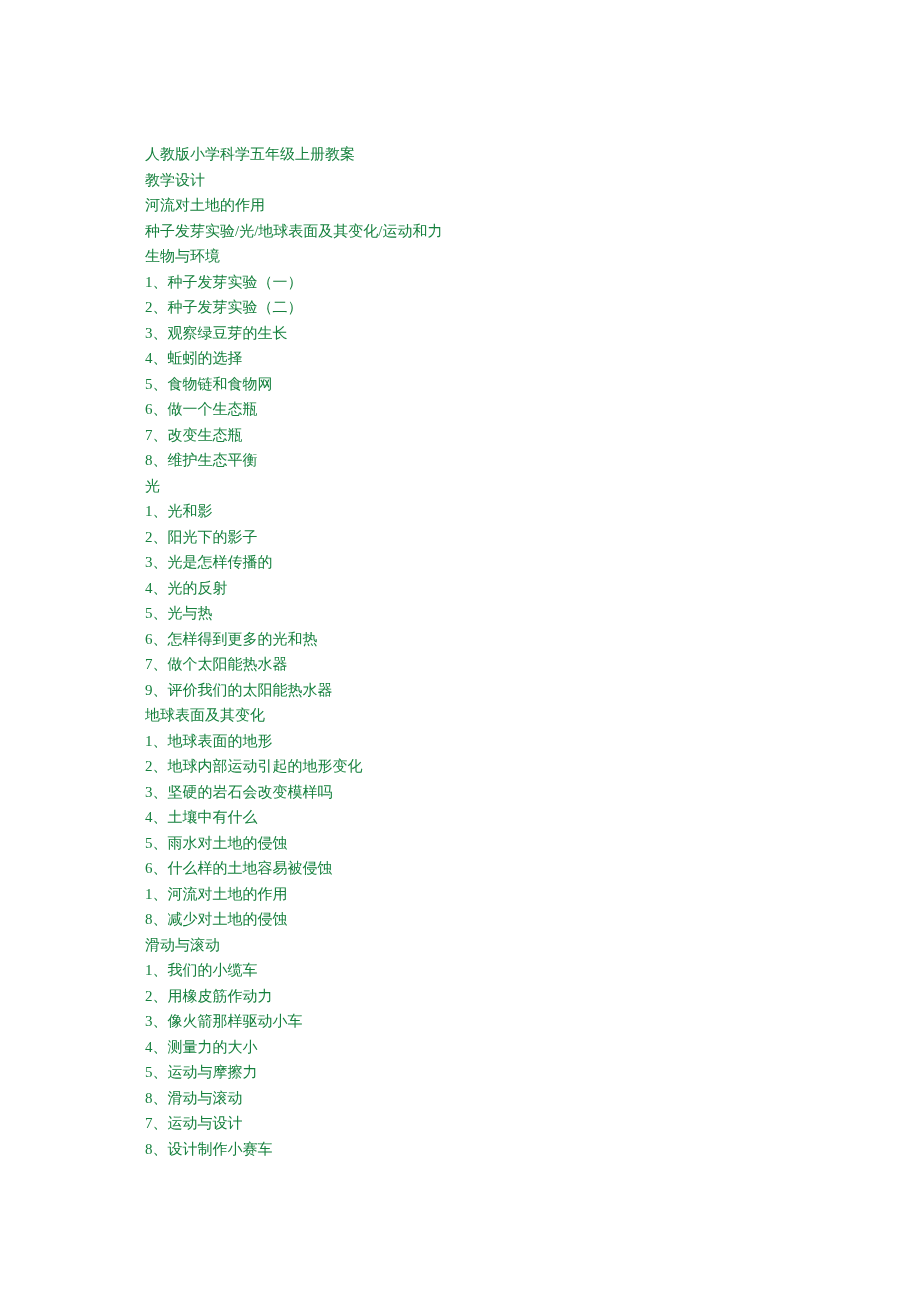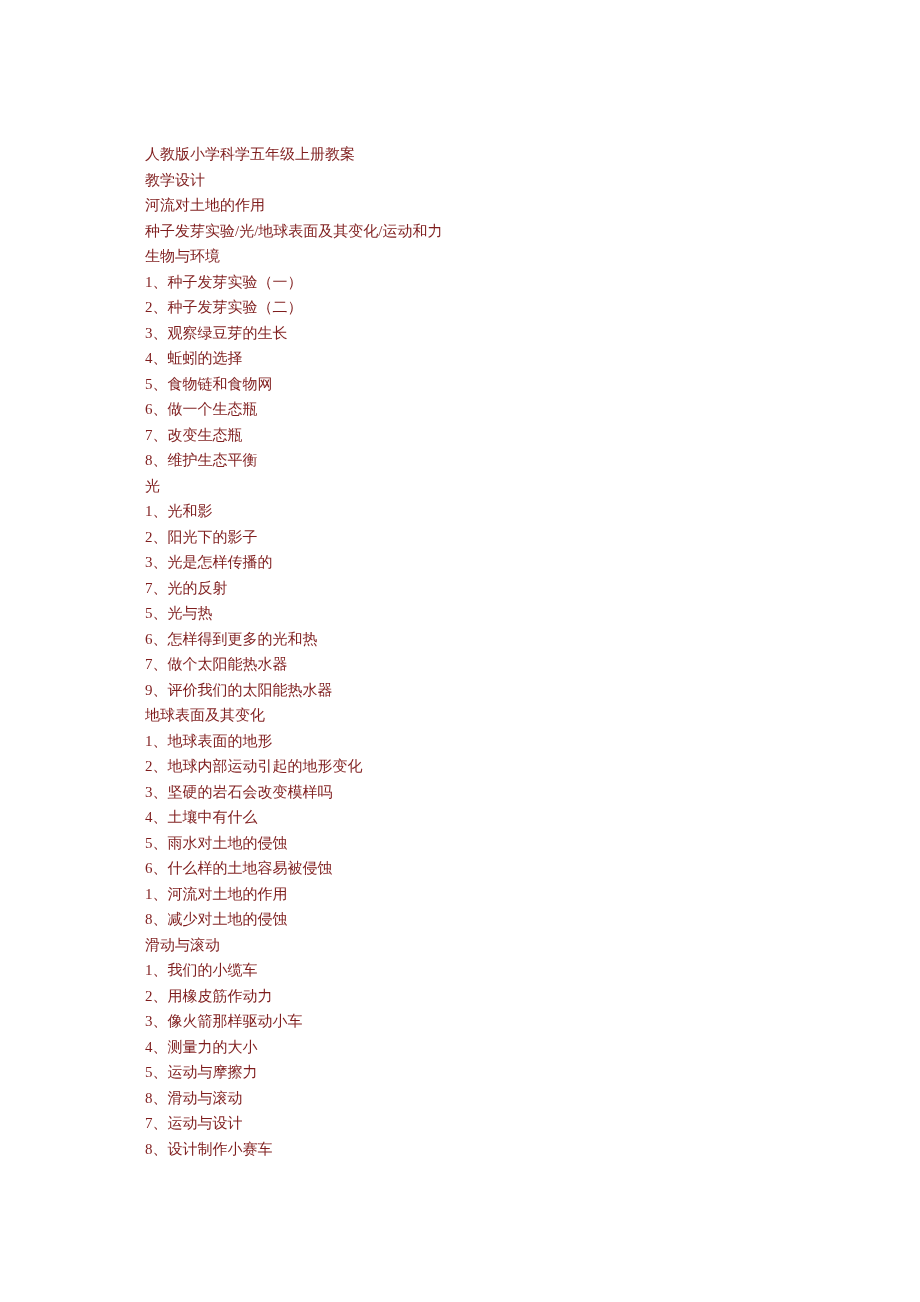--- a/index.html
+++ b/index.html
@@ -10,21 +10,21 @@
     body {
       background: #ffffff;
       font-family: "SimSun", "宋体", serif;
       width: 920px;
       min-height: 1302px;
       padding: 142px 145px 0 145px;
     }
     .line {
       font-size: 15px;
       line-height: 25.5px;
-      color: #7f1d1d;
+      color: #15803d;
       white-space: nowrap;
     }
   </style>
 </head>
 <body>
 
 <div class="line">人教版小学科学五年级上册教案</div>
 <div class="line">教学设计</div>
 <div class="line">河流对土地的作用</div>
 <div class="line">种子发芽实验/光/地球表面及其变化/运动和力</div>
@@ -36,21 +36,21 @@
 <div class="line">4、蚯蚓的选择</div>
 <div class="line">5、食物链和食物网</div>
 <div class="line">6、做一个生态瓶</div>
 <div class="line">7、改变生态瓶</div>
 <div class="line">8、维护生态平衡</div>
 
 <div class="line">光</div>
 <div class="line">1、光和影</div>
 <div class="line">2、阳光下的影子</div>
 <div class="line">3、光是怎样传播的</div>
-<div class="line">7、光的反射</div>
+<div class="line">4、光的反射</div>
 <div class="line">5、光与热</div>
 <div class="line">6、怎样得到更多的光和热</div>
 <div class="line">7、做个太阳能热水器</div>
 <div class="line">9、评价我们的太阳能热水器</div>
 
 <div class="line">地球表面及其变化</div>
 <div class="line">1、地球表面的地形</div>
 <div class="line">2、地球内部运动引起的地形变化</div>
 <div class="line">3、坚硬的岩石会改变模样吗</div>
 <div class="line">4、土壤中有什么</div>

